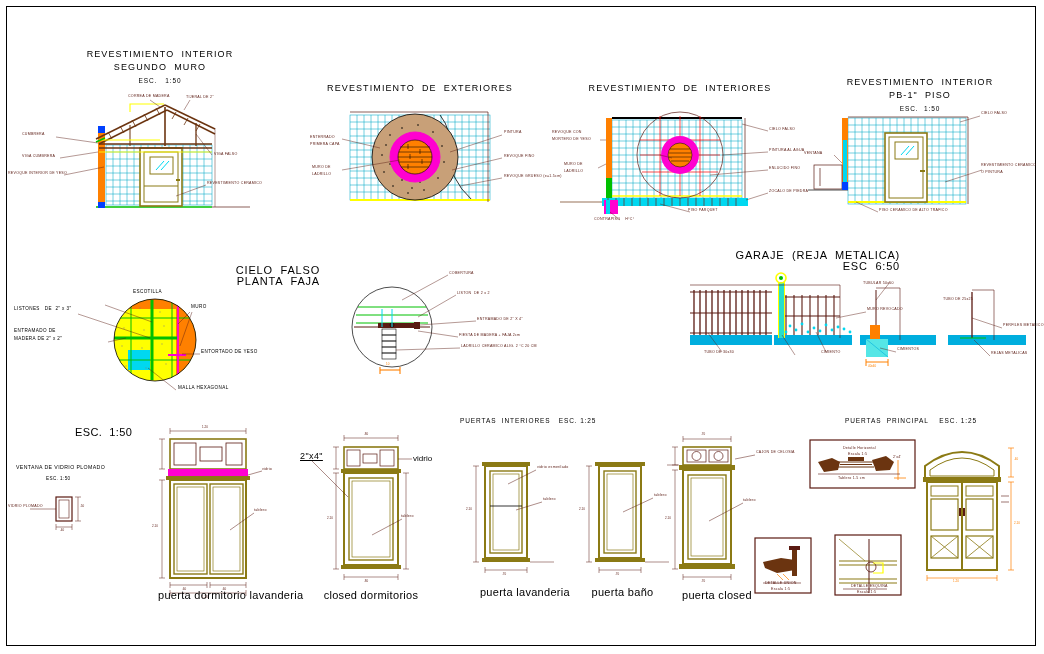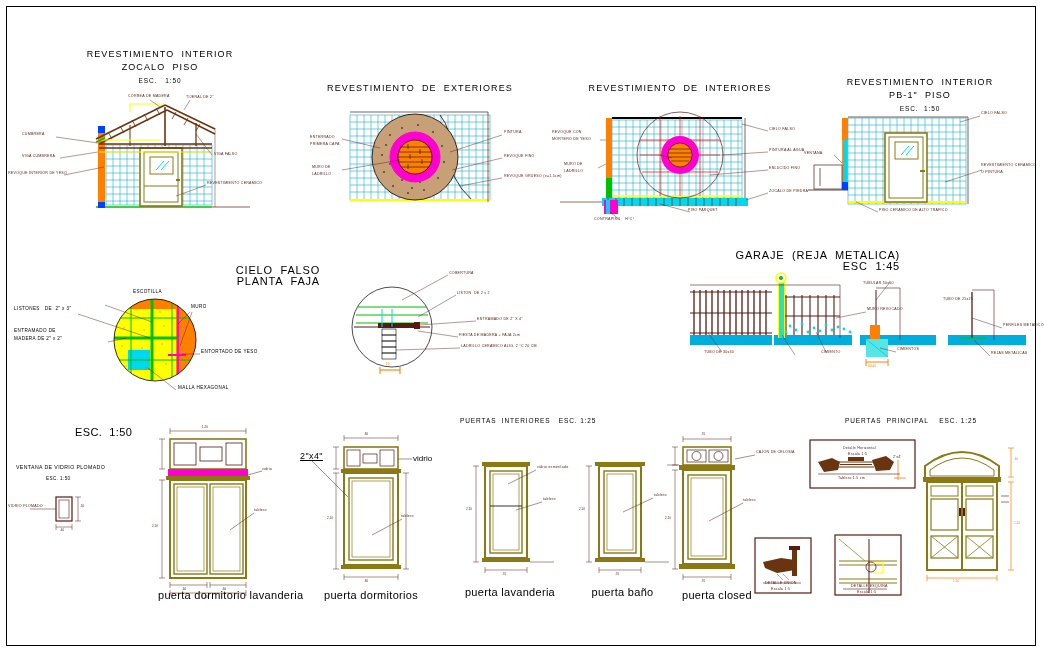--- a/index.html
+++ b/index.html
@@ -21,21 +21,21 @@
   .wrap{position:absolute;}
 </style>
 </head>
 <body>
 
 <div id="sheet">
   <div id="frame"></div>
 
   <div class="wrap" style="left:0;top:0;width:300px;height:240px;">
     <div class="t ttl" style="left:60px;top:50px;width:200px;">REVESTIMIENTO  INTERIOR</div>
-    <div class="t ttl" style="left:60px;top:63px;width:200px;">ZOCALO  PISO</div>
+    <div class="t ttl" style="left:60px;top:63px;width:200px;">SEGUNDO  MURO</div>
     <div class="t esc" style="left:60px;top:78px;width:200px;text-align:center;">ESC.   1:50</div>
 
     <svg width="300" height="240">
 
       <line x1="96" y1="207" x2="212" y2="207" stroke="#00c000" stroke-width="1.4"></line>
       <line x1="212" y1="207" x2="250" y2="207" stroke="#5a1a12" stroke-width=".7"></line>
 
       <rect x="98" y="133" width="7" height="72" fill="#ff8000"></rect>
       <rect x="98" y="126" width="7" height="7" fill="#0040ff"></rect>
       <rect x="98" y="202" width="7" height="6" fill="#0040ff"></rect>
@@ -502,21 +502,21 @@
     <div class="t lbl" style="left:119px;top:17px;">COBERTURA</div>
     <div class="t lbl" style="left:127px;top:37px;">LISTON  DE 2 x 2</div>
     <div class="t lbl" style="left:147px;top:63px;">ENTRAMADO DE 2" X 4"</div>
     <div class="t lbl" style="left:129px;top:79px;">FIESTA DE MADERA + FAJA 2cm</div>
     <div class="t lbl" style="left:131px;top:90px;">LADRILLO CERAMICO ALIG. 2 °C 20 CM</div>
     <div class="t dim" style="left:56px;top:108px;color:#ff8000;">10</div>
   </div>
 
   <div class="wrap" style="left:690px;top:240px;width:354px;height:160px;">
     <div class="t ttl2" style="left:30px;top:10px;width:180px;">GARAJE  (REJA  METALICA)</div>
-    <div class="t ttl2" style="left:30px;top:21px;width:180px;">ESC  1:45</div>
+    <div class="t ttl2" style="left:30px;top:21px;width:180px;">ESC  6:50</div>
 
     <svg width="354" height="160">
 
       <rect x="0" y="95" width="82" height="10" fill="#00aede"></rect>
       <rect x="84" y="95" width="78" height="10" fill="#00aede"></rect>
       <g stroke="#5a1a12" stroke-width="1.3">
         <line x1="4" y1="50" x2="4" y2="95"></line>
           <line x1="10" y1="50" x2="10" y2="95"></line>
         <line x1="16" y1="50" x2="16" y2="95"></line>
           <line x1="22" y1="50" x2="22" y2="95"></line>
@@ -713,21 +713,21 @@
         <line x1="12" y1="36" x2="48" y2="72"></line>
         <line x1="98" y1="34" x2="112" y2="34"></line>
         <line x1="72" y1="110" x2="102" y2="94"></line>
       </g>
     </svg>
     <div class="t dim" style="left:64px;top:8px;">.80</div>
     <div class="t dim" style="left:27px;top:92px;">2.10</div>
     <div class="t dim" style="left:64px;top:155px;">.80</div>
     <div class="t" style="left:113px;top:30px;font-size:8px;">vidrio</div>
     <div class="t lbl" style="left:101px;top:90px;">tablero</div>
-    <div class="t" style="left:8px;top:165px;width:126px;text-align:center;font-size:11px;letter-spacing:.3px;">puerta dormitorios</div>
+    <div class="t" style="left:8px;top:165px;width:126px;text-align:center;font-size:11px;letter-spacing:.3px;">closed dormitorios</div>
   </div>
 
   <div class="wrap" style="left:450px;top:440px;width:130px;height:165px;">
     <svg width="130" height="165">
       <rect x="32" y="22" width="48" height="4" fill="#8b7a14"></rect>
       <rect x="35" y="26" width="42" height="92" fill="#ffffff" stroke="#8b7a14" stroke-width="2"></rect>
       <rect x="40" y="31" width="32" height="82" fill="none" stroke="#8b7a14" stroke-width="1.4"></rect>
       <rect x="43" y="34" width="26" height="76" fill="none" stroke="#8b7a14" stroke-width=".7"></rect>
       <rect x="32" y="118" width="48" height="4" fill="#8b7a14"></rect>
       <line x1="40" y1="66" x2="72" y2="66" stroke="#000" stroke-width=".8"></line>
@@ -740,21 +740,21 @@
           <line x1="77" y1="127" x2="77" y2="133"></line>
         <line x1="80" y1="122" x2="104" y2="122"></line>
         <line x1="58" y1="44" x2="86" y2="30"></line>
         <line x1="66" y1="70" x2="92" y2="62"></line>
       </g>
     </svg>
     <div class="t dim" style="left:16px;top:68px;">2.10</div>
     <div class="t dim" style="left:52px;top:133px;">.70</div>
     <div class="t lbl" style="left:87px;top:26px;">vidrio esmerilado</div>
     <div class="t lbl" style="left:93px;top:58px;">tablero</div>
-    <div class="t" style="left:0px;top:147px;width:120px;text-align:center;font-size:11px;letter-spacing:.3px;">puerta lavanderia</div>
+    <div class="t" style="left:0px;top:147px;width:120px;text-align:right;font-size:11px;letter-spacing:.3px;">puerta lavanderia</div>
   </div>
 
   <div class="wrap" style="left:565px;top:440px;width:130px;height:165px;">
     <svg width="130" height="165">
       <rect x="30" y="22" width="50" height="4" fill="#8b7a14"></rect>
       <rect x="34" y="26" width="42" height="92" fill="#ffffff" stroke="#8b7a14" stroke-width="2"></rect>
       <rect x="39" y="31" width="32" height="82" fill="none" stroke="#8b7a14" stroke-width="1.4"></rect>
       <rect x="42" y="34" width="26" height="76" fill="none" stroke="#8b7a14" stroke-width=".7"></rect>
       <rect x="30" y="118" width="50" height="4" fill="#8b7a14"></rect>
       <g stroke="#5a1a12" stroke-width=".5" fill="none">

